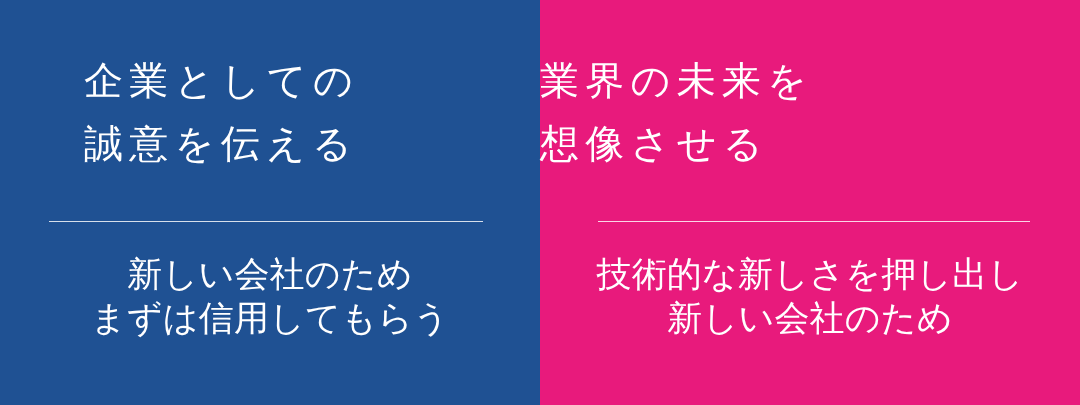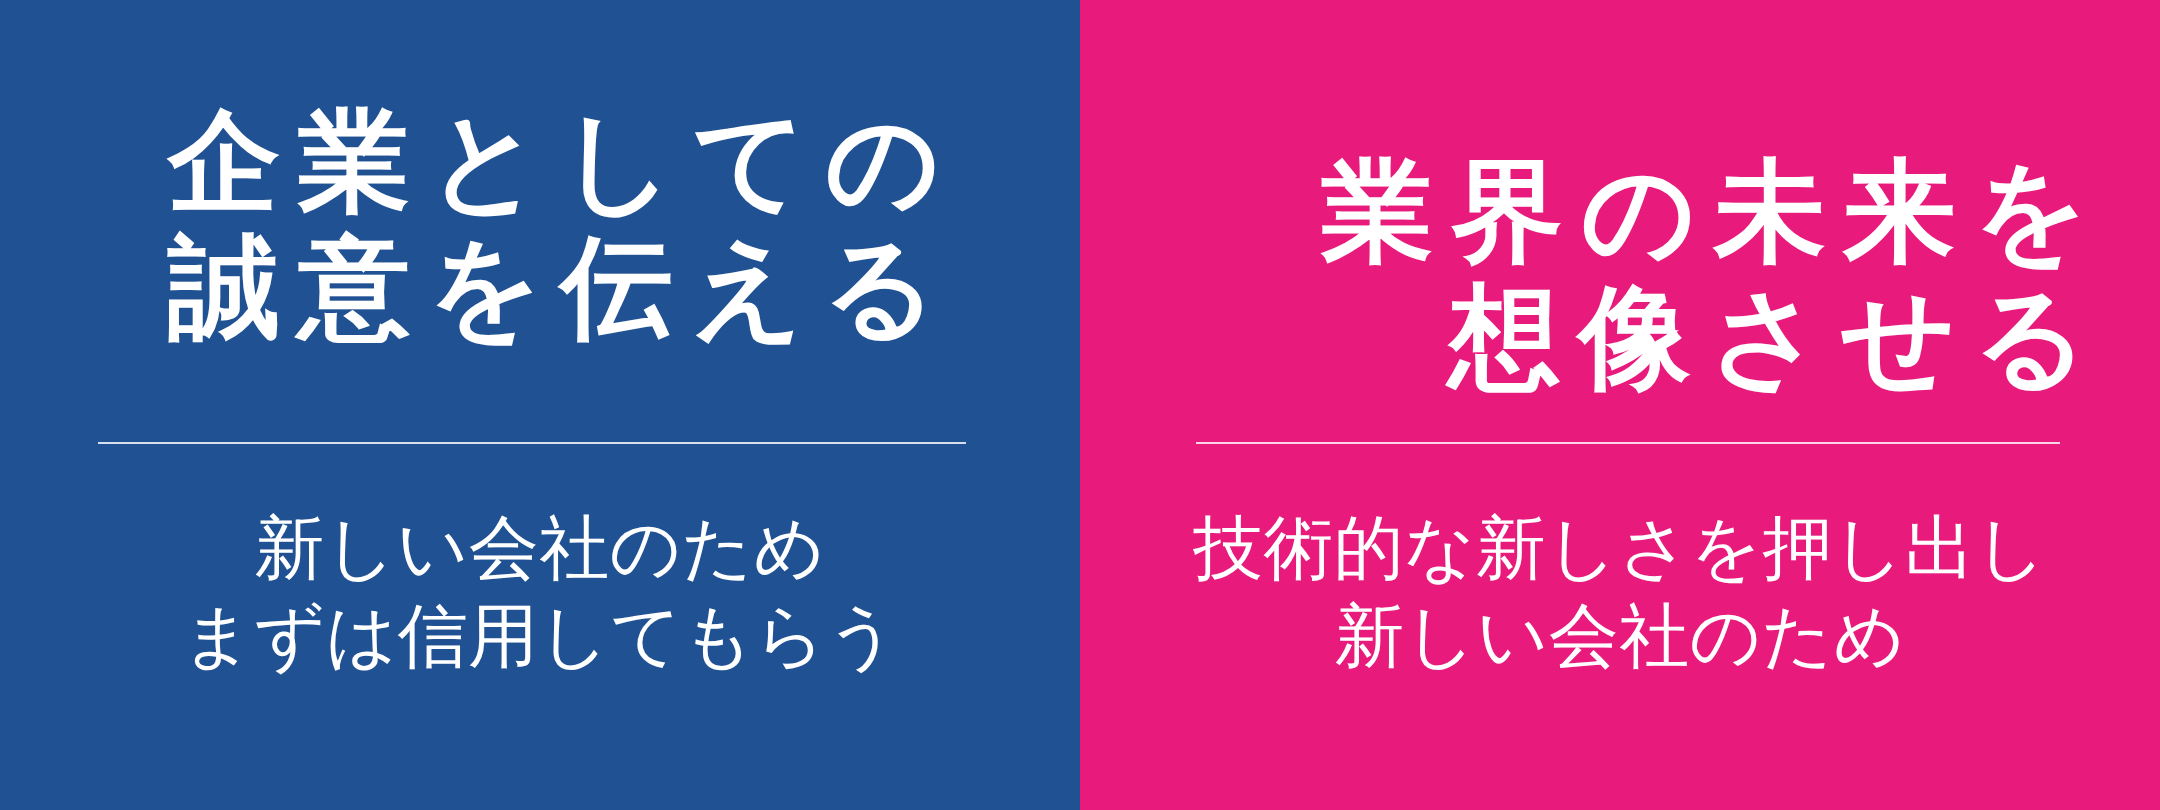--- a/index.html
+++ b/index.html
@@ -30,40 +30,39 @@
   .panel-left {
     background: #1f5193;
   }
   .panel-right {
     background: #e81a7c;
   }
 
   
   .headline {
     color: #ffffff;
-    font-weight: 700;
-    font-size: 56px;
+    font-weight: 400;
+    font-size: 39px;
     line-height: 63px;
     letter-spacing: 0.16em;
     white-space: pre-line;
     margin: 0;
     position: absolute;
   }
   .panel-left .headline {
     top: 49px;
     left: 84px;
     text-align: left;
   }
   .panel-right .headline {
     top: 49px;
     left: 0;
-    right: 18px;
-    text-align: right;
+    right: 8px;
+    text-align: left;
     padding-right: 0.16em; 
-    margin-top: 25px;
   }
 
   
   .divider {
     position: absolute;
     top: 221px;
     height: 1px;
     background: rgba(255, 255, 255, 0.82);
     border: 0;
     margin: 0;

